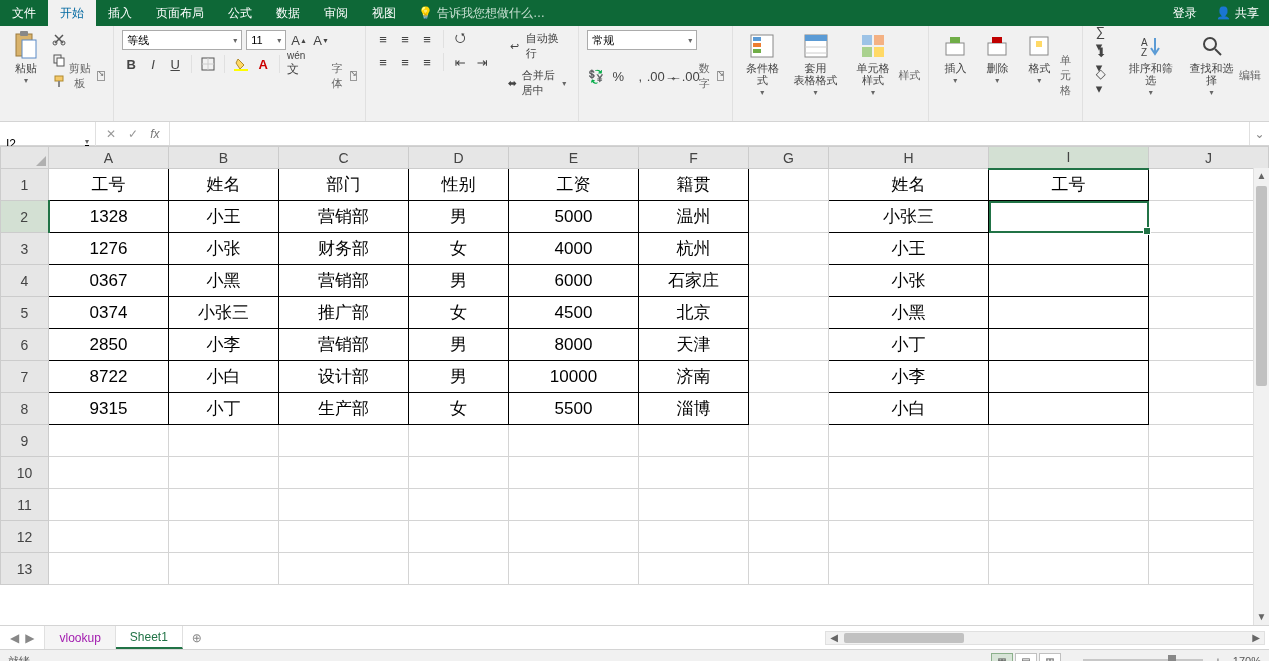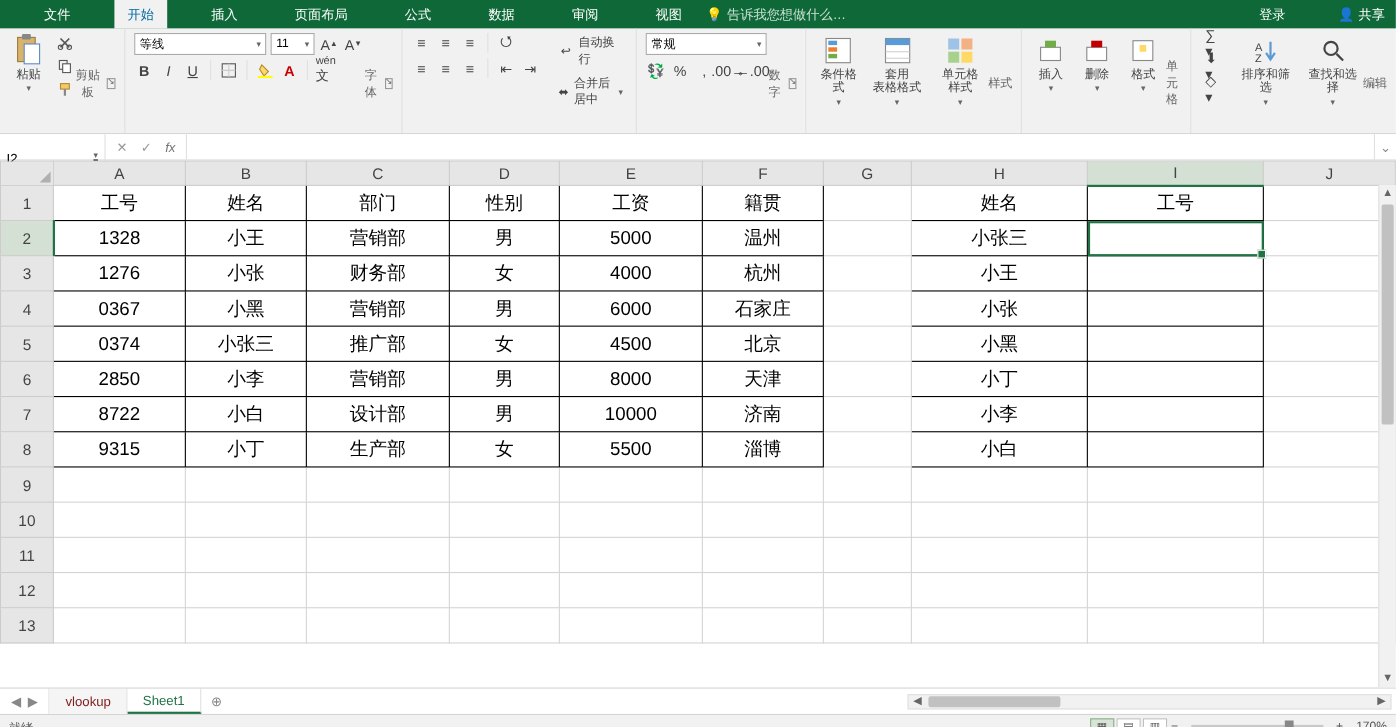--- a/index.html
+++ b/index.html
@@ -1,20 +1,20 @@
 <!DOCTYPE html>
 <html><head>
 <meta charset="utf-8">
 <style>
 * { margin: 0; padding: 0; box-sizing: border-box; font-family: "Microsoft YaHei", sans-serif; }
 body { background: #fff; font-size: 12px; overflow: hidden; }
 
 
 .menubar { background: #0e6837; height: 26px; display: flex; align-items: stretch; color: #fff; }
-.menubar .tab { padding: 0 12px; display: flex; align-items: center; cursor: pointer; font-size: 12px; margin-left: 28px; }
+.menubar .tab { padding: 0 12px; display: flex; align-items: center; cursor: pointer; font-size: 12px; }
 .menubar .tab.active { background: #f1f1f1; color: #0369a1; }
 .menubar .tell-me { display: flex; align-items: center; margin-left: 10px; color: #c8e0d2; font-size: 12px; gap: 4px; }
 .menubar .right { margin-left: auto; display: flex; }
 .menubar .right .tab { padding: 0 10px; }
 
 
 .ribbon { background: #f1f1f1; border-bottom: 1px solid #d4d4d4; height: 96px; display: flex; }
 .group { border-right: 1px solid #e0e0e0; padding: 4px 8px 2px 8px; display: flex; justify-content: space-between; }
 .group-body { display: flex; gap: 6px; align-items: flex-start; flex: 1; }
 .group-label { text-align: center; font-size: 11px; color: #666; padding-top: 2px; display: flex; justify-content: center; align-items: center; gap: 6px; }
@@ -65,21 +65,21 @@
 
 .colA{width:120px}.colB{width:110px}.colC{width:130px}.colD{width:100px}.colE{width:130px}.colF{width:110px}.colG{width:80px}.colH{width:160px}.colI{width:160px}.colJ{width:120px}
 
 .vscroll { position:absolute; right:0; top:22px; bottom:0; width:16px; background:#f1f1f1; border-left:1px solid #e0e0e0; }
 .vscroll .arr { height:16px; text-align:center; font-size:10px; color:#666; line-height:16px; cursor:pointer; }
 .vscroll .thumb { position:absolute; top:18px; left:2px; right:2px; height:200px; background:#c1c1c1; border-radius:2px; }
 
 
 .sheetbar { height: 24px; display:flex; align-items:stretch; background:#fff; border-bottom:1px solid #d4d4d4; }
 .nav-arrows { display:flex; align-items:center; gap:6px; padding:0 10px; color:#888; border-right:1px solid #e0e0e0; }
-.sheet-tab { padding: 0 14px; display:flex; align-items:center; border-right:1px solid #e0e0e0; font-size:12px; cursor:pointer; background:#f5f5f5; color:#7f1d1d; }
+.sheet-tab { padding: 0 14px; display:flex; align-items:center; border-right:1px solid #e0e0e0; font-size:12px; cursor:pointer; background:#f5f5f5; color:#a21caf; }
 .sheet-tab.active { background:#fff; border-bottom:2px solid #217346; color:#217346; }
 .new-sheet { width:28px; display:flex; align-items:center; justify-content:center; color:#888; cursor:pointer; }
 .hscroll-area { flex:1; display:flex; align-items:center; justify-content:flex-end; padding-right:4px; }
 .hscroll { width: 440px; height:14px; background:#f1f1f1; border:1px solid #e0e0e0; position:relative; display:flex; }
 .hscroll .arr { width:16px; text-align:center; font-size:10px; color:#666; line-height:12px; cursor:pointer; }
 .hscroll .track { flex:1; position:relative; }
 .hscroll .thumb { position:absolute; left:2px; top:1px; bottom:1px; width:120px; background:#c1c1c1; border-radius:2px; }
 
 
 .status { height: 22px; background:#f1f1f1; display:flex; align-items:center; font-size:11px; color:#555; padding:0 8px; }
@@ -233,21 +233,21 @@
         <div class="wrapbtn">
             <span class="ico-sm">⬌</span>
             <span>合并后居中</span>
             <span class="chev">▾</span>
           </div>
       </div>
     </div>
   </div>
 
   <div class="group">
-    <div class="group-body col" style="gap:5px">
+    <div class="group-body col" style="gap:17px">
       <div class="numfmt">
           <span>常规</span>
           <span class="chev">▾</span>
         </div>
       <div class="row">
         <span class="small-ico">💱</span>
         <span class="small-ico">%</span>
         <span class="small-ico">,</span>
         <span class="small-ico">.00→</span>
         <span class="small-ico">←.00</span>

